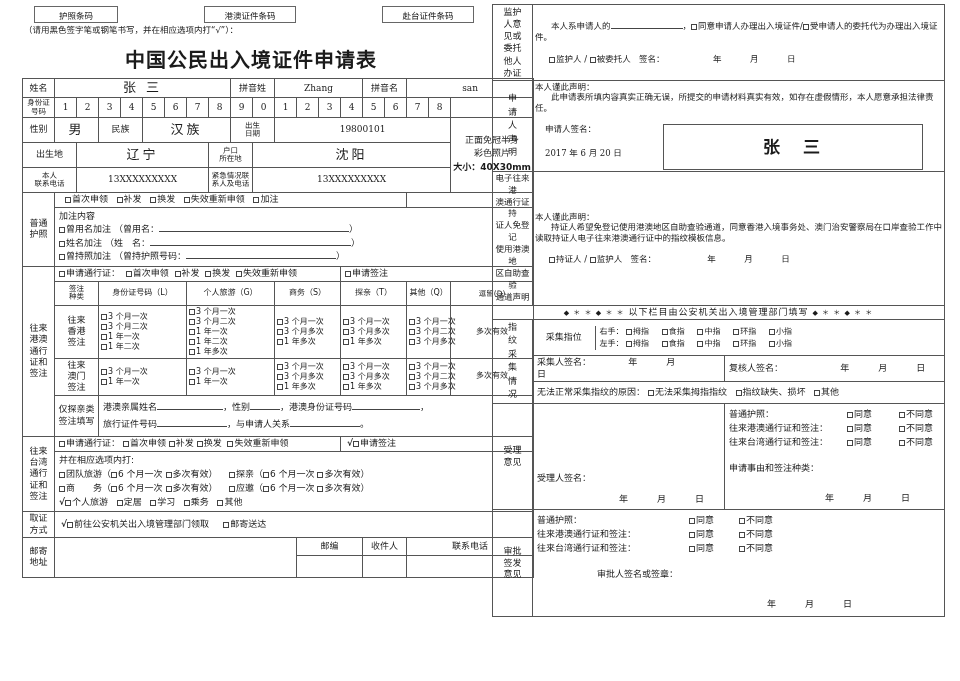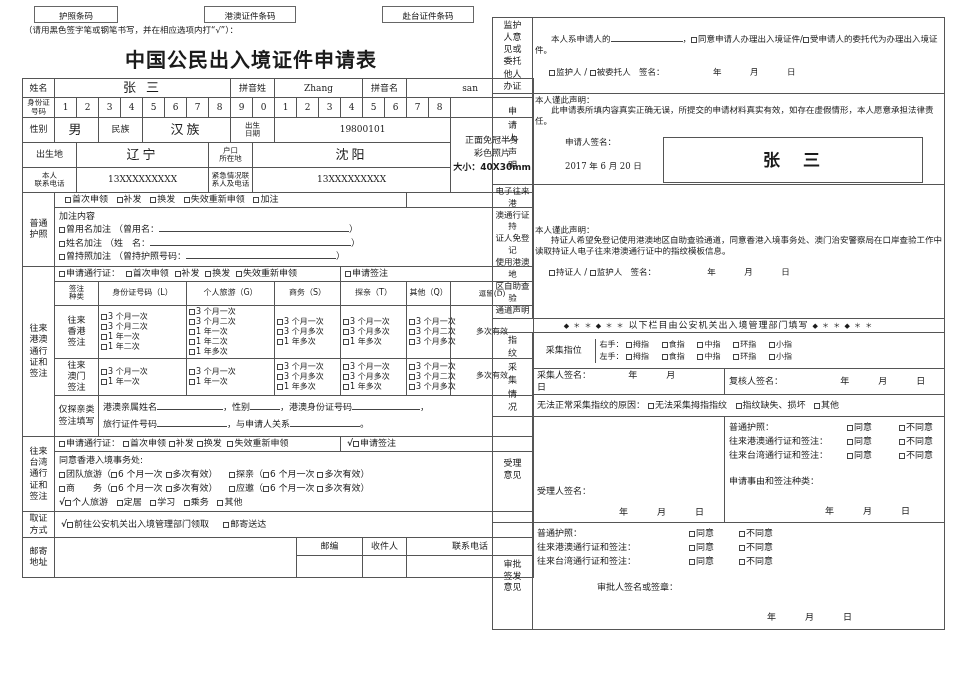--- a/index.html
+++ b/index.html
@@ -53,21 +53,21 @@
   .box { display:inline-block; width:6px; height:6px; border:1px solid #444; margin-right:1px; vertical-align:-1px; }
   .tick { font-weight:bold; font-size:9px; margin-right:0px; }
 
   .ul { display:inline-block; border-bottom:1px solid #444; height:9px; }
 
   
   td.grid-cell { font-size:8px; line-height:1.35; padding:2px 3px; }
   td.grid-cell .cb { display:block; }
 
   
-  #right-panel { position:absolute; left:492px; top:17px; width:452px; }
+  #right-panel { position:absolute; left:492px; top:4px; width:452px; }
   .txtblk { padding:3px 4px; line-height:1.45; font-size:8.5px; }
   .indent { text-indent:16px; display:block; }
   .sigbox { border:1px solid #555; border-top:1px solid #555;
             width:260px; height:46px; position:relative; }
   .sig-inner { position:absolute; left:0; right:0; top:12px; text-align:center; }
   .divider-row { text-align:center; font-size:9px; letter-spacing:1px; padding:2px 0; }
   .diamond { font-size:7px; }
   .ymd { letter-spacing:10px; }
 </style>
 </head>
@@ -317,21 +317,21 @@
           <span class="cb"><span class="box"></span><span>换发</span></span>&nbsp;
           <span class="cb"><span class="box"></span><span>失效重新申领</span></span>
         </td>
         <td class="lft" colspan="6" style="padding-left:6px">
           <span class="tick">√</span><span class="box"></span><span>申请签注</span>
         </td>
       </tr>
 
       <tr>
         <td class="lft" colspan="19" style="padding:2px 4px;line-height:1.55">
-          <div>同意香港入境事务处:</div>
+          <div>并在相应选项内打:</div>
           <div>
             <span class="box"></span><span>团队旅游</span>（<span class="box"></span><span>6 个月一次</span>
             <span class="box"></span><span>多次有效</span>）&nbsp;&nbsp;&nbsp;
             <span class="box"></span><span>探亲</span>（<span class="box"></span><span>6 个月一次</span>
             <span class="box"></span><span>多次有效</span>）
           </div>
           <div>
             <span class="box"></span><span>商　　务</span>（<span class="box"></span><span>6 个月一次</span>
             <span class="box"></span><span>多次有效</span>）&nbsp;&nbsp;&nbsp;
             <span class="box"></span><span>应邀</span>（<span class="box"></span><span>6 个月一次</span>
@@ -397,21 +397,21 @@
         </td>
       </tr>
 
       <tr>
         <td class="ctr vlabel" style="line-height:1.5">申<br>请<br>人<br>声<br>明</td>
         <td class="txtblk lft" colspan="2">
           <div>本人谨此声明：</div>
           <div class="indent">此申请表所填内容真实正确无误，所提交的申请材料真实有效，如存在虚假情形，本人愿意承担法律责任。</div>
           <div style="height:10px"></div>
           <div style="display:flex;align-items:flex-start">
-            <div style="width:128px;padding-left:30px">
+            <div style="width:128px;padding-left:10px">
               <div>申请人签名：</div>
               <div style="height:14px"></div>
               <div class="serif">2017 年 6 月 20 日</div>
             </div>
             <div class="sigbox">
               <div class="sig-inner hand" style="font-size:17px">张　三</div>
             </div>
           </div>
         </td>
       </tr>

